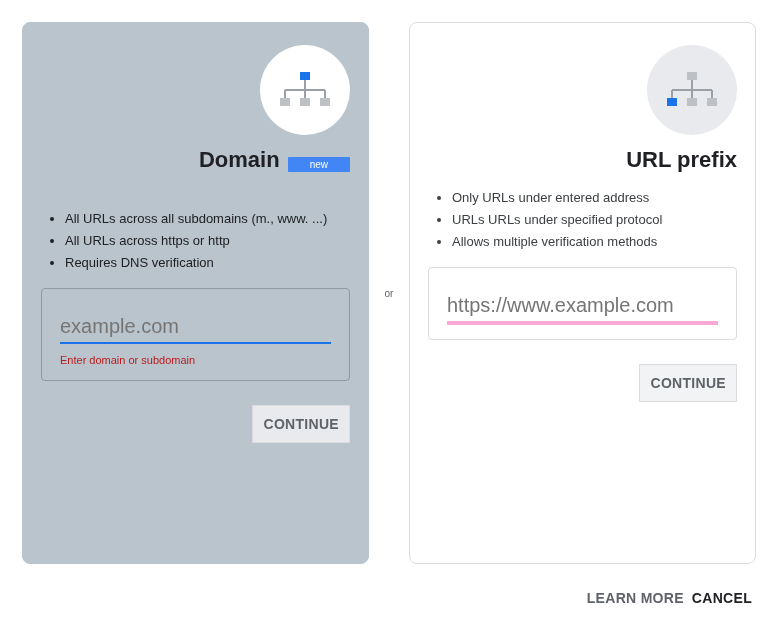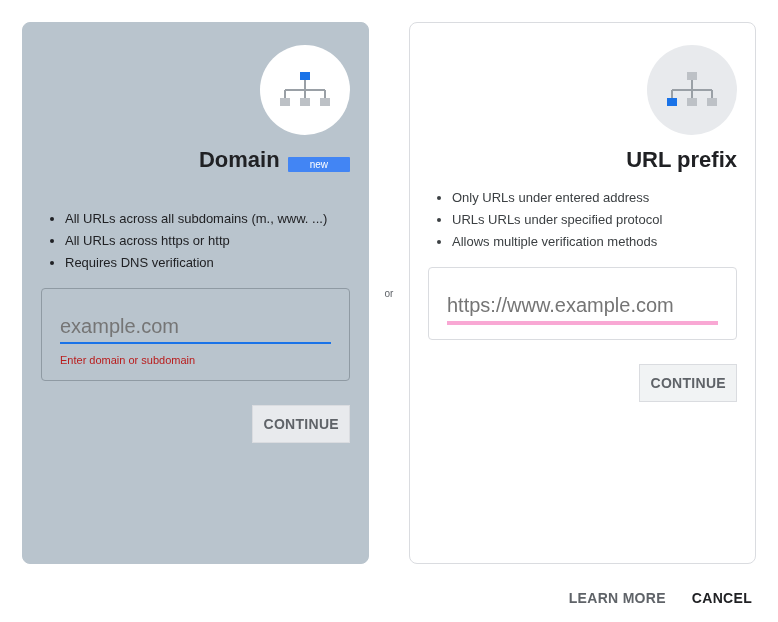--- a/index.html
+++ b/index.html
@@ -58,21 +58,21 @@
     font-size:11px; color:#b91c1c; margin-top:10px;
   }
   .continue-btn {
     margin-top:24px; padding:10px 10px; border:1px solid #dadce0;
     background:#f1f3f4; color:#5f6368; font-size:14px; font-weight:600;
     letter-spacing:0.3px; cursor:pointer;
   }
   .card.selected .continue-btn { background:#e8eaed; }
   .footer {
     display:flex; justify-content:flex-end; align-items:center;
-    gap:26px; padding:16px 26px; border-top:0;
+    gap:8px; padding:16px 26px; border-top:0;
     color:#5f6368; font-size:14px; font-weight:600; letter-spacing:0.3px;
   }
   .footer .primary { color:#202124; cursor:pointer; }
   .footer .secondary { color:#5f6368; cursor:pointer; }
 </style>
 </head>
 <body>
 
 <div class="modal">
 

